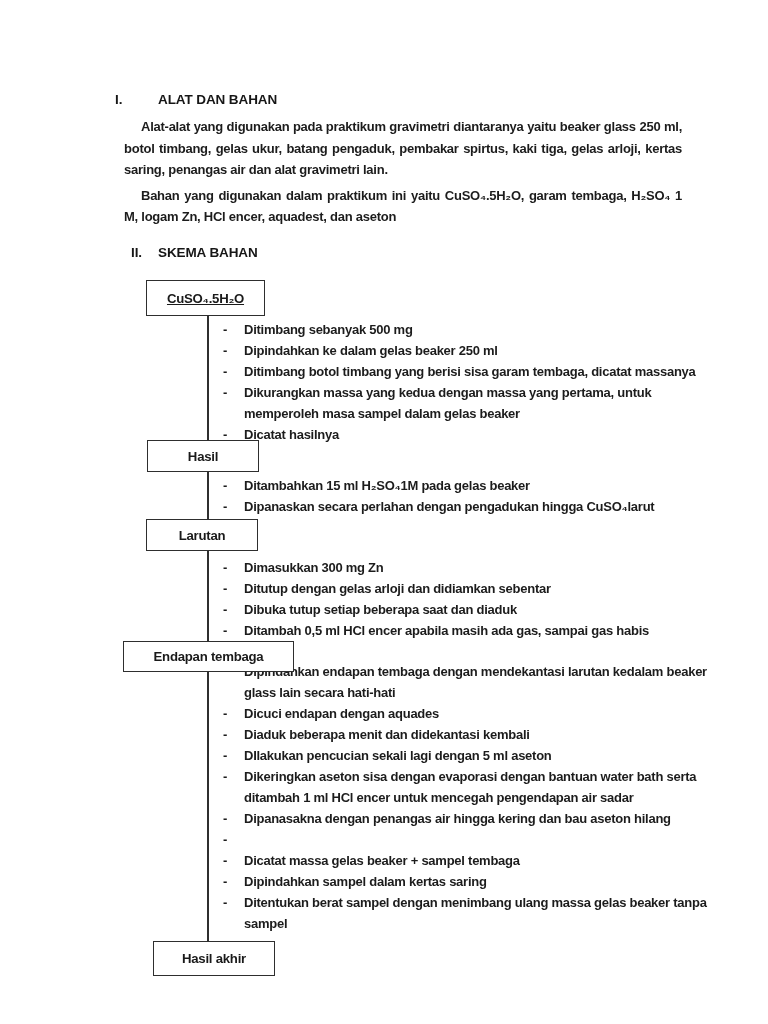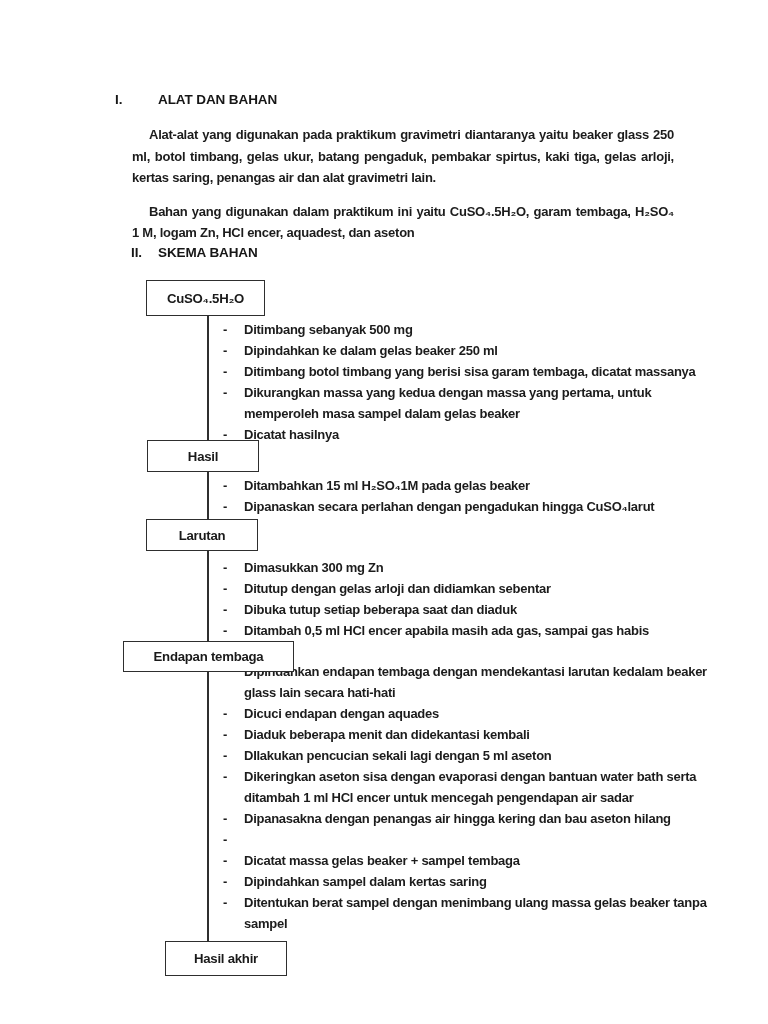--- a/index.html
+++ b/index.html
@@ -34,21 +34,21 @@
   #heading-1 { top: 92px; }
   #heading-2 { top: 245px; text-align: center; }
   .paras {
     position: absolute;
     left: 120px;
     top: 112px;
     width: 566px;
     line-height: 21.5px;
   }
   .paras p {
-    margin: 12px;
+    margin: 4px;
     text-indent: 17px;
     text-align: justify;
   }
   .vline {
     position: absolute;
     left: 207px;
     top: 314px;
     width: 2px;
     height: 627px;
     background: #2f2f2f;
@@ -58,25 +58,25 @@
     position: absolute;
     background: #ffffff;
     border: 1.5px solid #2e2e2e;
     display: flex;
     align-items: center;
     justify-content: center;
     z-index: 3;
     font-size: 13.2px;
     color: #1a1a1a;
   }
-  #box-cuso4   { left: 146px; top: 280px; width: 117px; height: 34px; }
+  #box-cuso4   { left: 146px; top: 280px; width: 117px; height: 34px; text-decoration: underline; }
   #box-hasil   { left: 147px; top: 440px; width: 110px; height: 30px; }
   #box-larutan { left: 146px; top: 519px; width: 110px; height: 30px; }
   #box-endapan { left: 123px; top: 641px; width: 169px; height: 29px; }
-  #box-hasil-akhir { left: 153px; top: 941px; width: 120px; height: 33px; margin-left: 12px; }
+  #box-hasil-akhir { left: 153px; top: 941px; width: 120px; height: 33px; }
   .flist {
     position: absolute;
     left: 223px;
     z-index: 1;
     line-height: 21px;
   }
   #list-0 { top: 319px; }
   #list-1 { top: 475px; }
   #list-2 { top: 557px; }
   #list-3 { top: 661px; }

